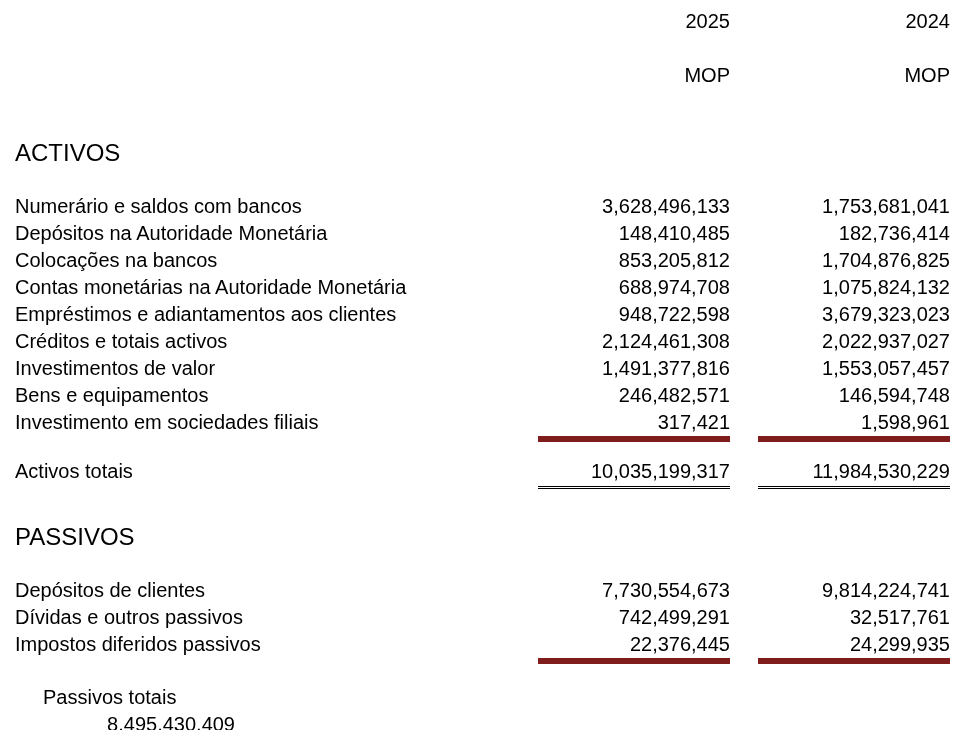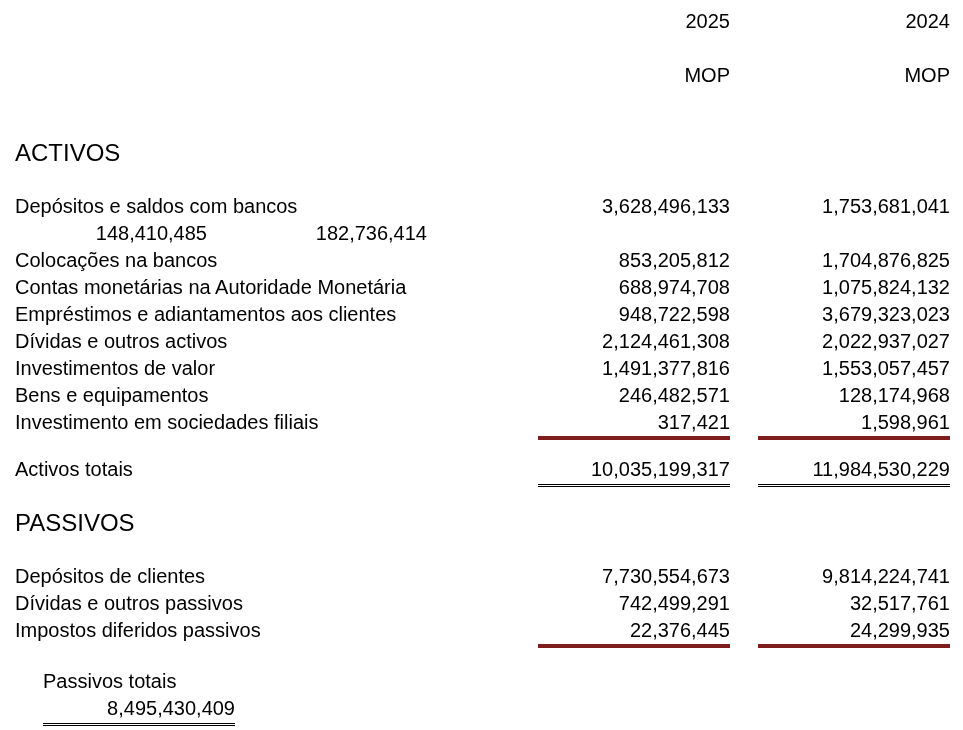--- a/index.html
+++ b/index.html
@@ -14,24 +14,24 @@
     overflow: hidden;
   }
   .doc { padding: 8px 13px 0 15px; }
   .row { display: flex; align-items: baseline; }
   .label { flex: 1; white-space: nowrap; overflow: hidden; }
   .val { width: 192px; text-align: right; white-space: nowrap; }
   .val.col-2024 { margin-left: 28px; }
   .section-title { font-size: 24px; }
   .spacer-27 { height: 27px; }
   .spacer-50 { height: 50px; }
-  .u-single > .val { border-bottom: 4px solid #7f1d1d; }
+  .u-single > .val { border-bottom: 6px solid #7f1d1d; }
   .total-row > .val { border-bottom: 3px double #000; padding-bottom: 1px; }
   .total-activos { margin-top: 16px; justify-content: center; }
-  .title-passivos { margin-top: 22px; }
+  .title-passivos { margin-top: 34px; }
   .total-passivos { margin-top: 20px; flex-direction: column; }
 </style>
 </head>
 <body>
 
 <div class="doc">
 
   <div class="row">
     <div class="label"></div>
     <div class="val">2025</div>
@@ -46,26 +46,27 @@
     <div class="val col-2024">MOP</div>
   </div>
 
   <div class="spacer-50"></div>
 
   <div class="section-title">ACTIVOS</div>
 
   <div class="spacer-27"></div>
 
   <div class="row">
-    <div class="label">Depósitos e saldos com bancos</div>
+    <div class="label">Numerário e saldos com bancos</div>
     <div class="val">3,628,496,133</div>
     <div class="val col-2024">1,753,681,041</div>
   </div>
 
   <div class="row">
+    <div class="label">Depósitos na Autoridade Monetária</div>
     <div class="val">148,410,485</div>
     <div class="val col-2024">182,736,414</div>
   </div>
 
   <div class="row">
     <div class="label">Colocações na bancos</div>
     <div class="val">853,205,812</div>
     <div class="val col-2024">1,704,876,825</div>
   </div>
 
@@ -75,35 +76,35 @@
     <div class="val col-2024">1,075,824,132</div>
   </div>
 
   <div class="row">
     <div class="label">Empréstimos e adiantamentos aos clientes</div>
     <div class="val">948,722,598</div>
     <div class="val col-2024">3,679,323,023</div>
   </div>
 
   <div class="row">
-    <div class="label">Dívidas e outros activos</div>
+    <div class="label">Créditos e totais activos</div>
     <div class="val">2,124,461,308</div>
     <div class="val col-2024">2,022,937,027</div>
   </div>
 
   <div class="row">
     <div class="label">Investimentos de valor</div>
     <div class="val">1,491,377,816</div>
     <div class="val col-2024">1,553,057,457</div>
   </div>
 
   <div class="row">
     <div class="label">Bens e equipamentos</div>
     <div class="val">246,482,571</div>
-    <div class="val col-2024">128,174,968</div>
+    <div class="val col-2024">146,594,748</div>
   </div>
 
   <div class="row u-single">
     <div class="label">Investimento em sociedades filiais</div>
     <div class="val">317,421</div>
     <div class="val col-2024">1,598,961</div>
   </div>
 
   <div class="row total-row total-activos">
     <div class="label">Activos totais</div>

